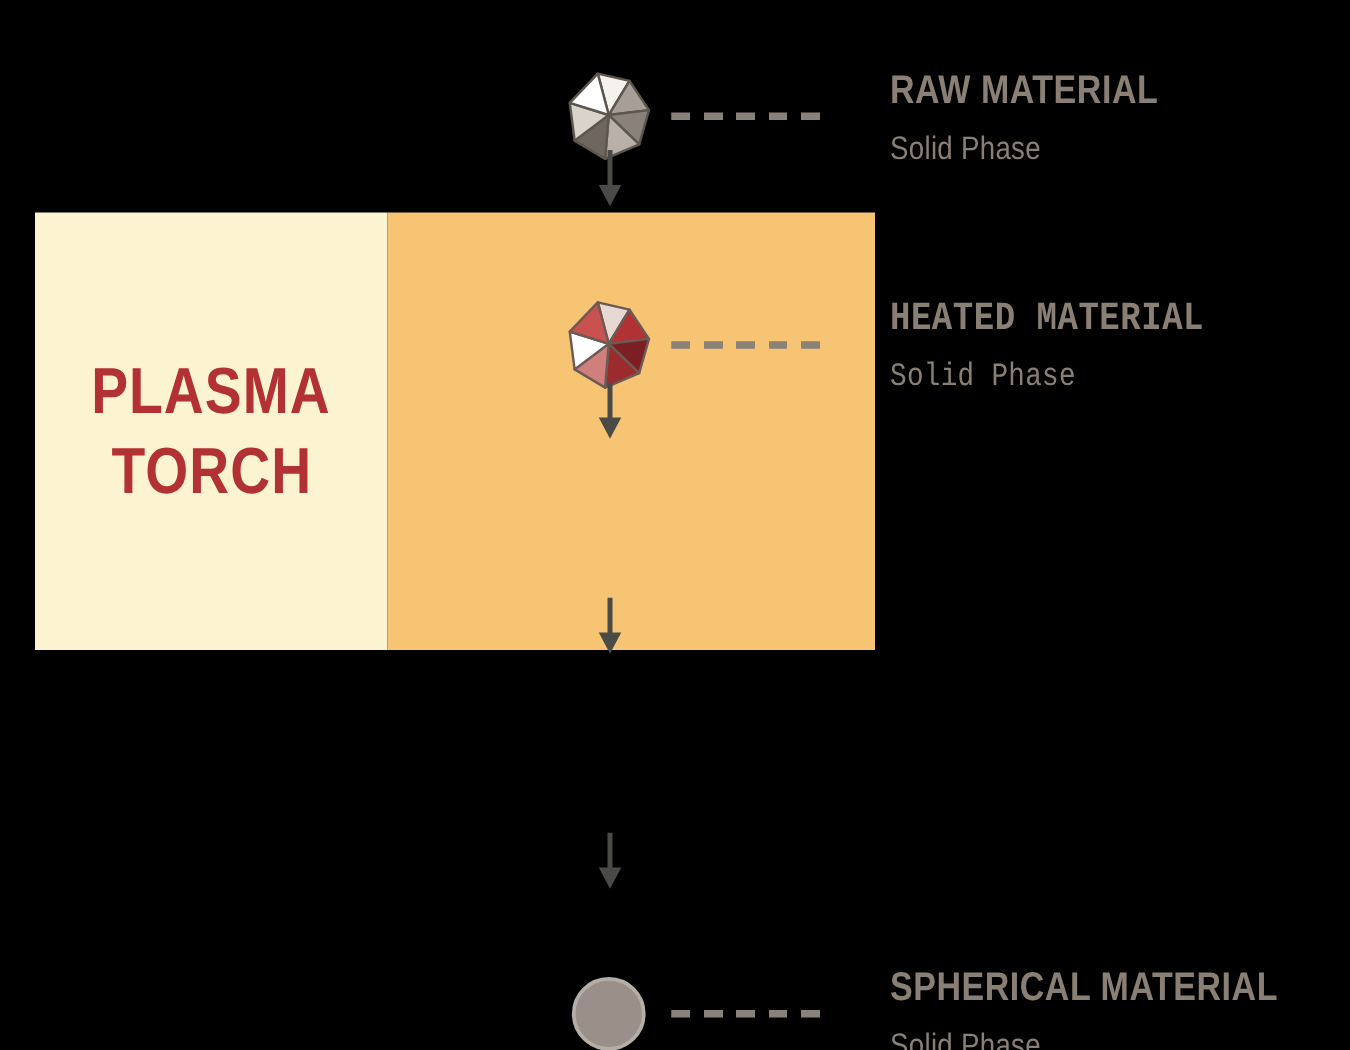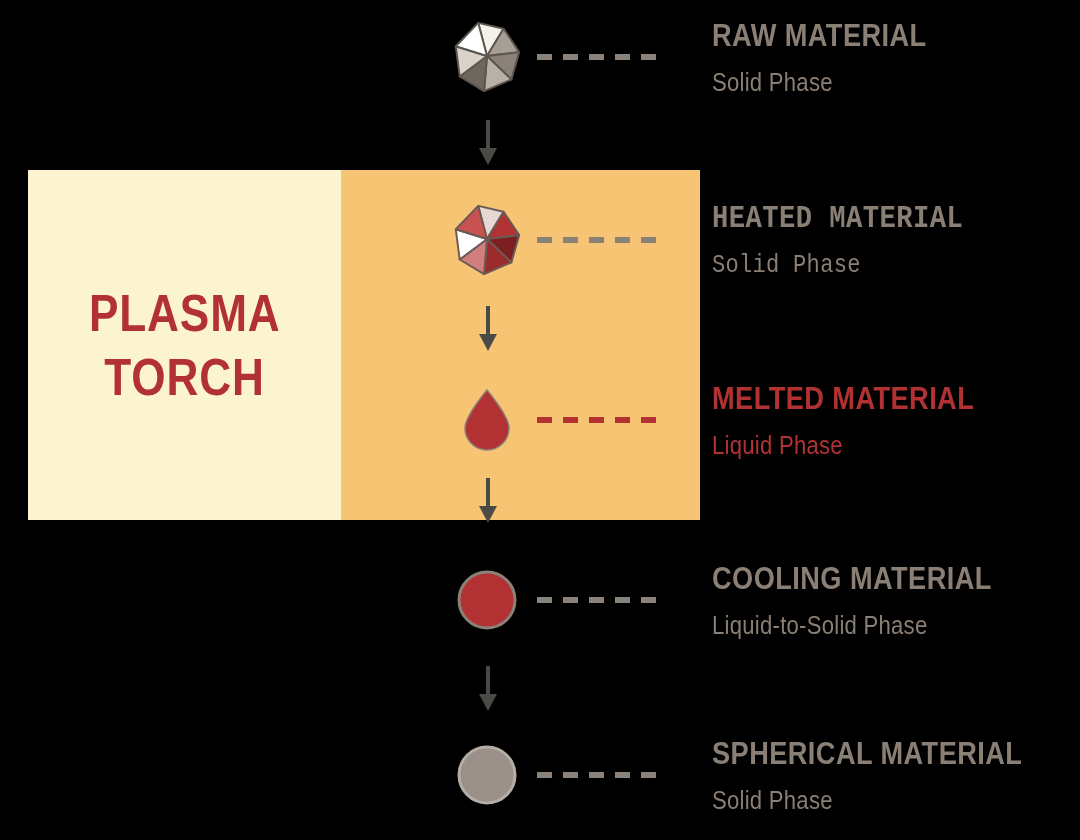--- a/index.html
+++ b/index.html
@@ -14,41 +14,41 @@
     overflow:hidden;
   }
 
   
   .torch{
     position:absolute;left:28px;top:170px;
     width:672px;height:350px;
     display:flex;
   }
   .torch-cream{
-    width:313px;height:100%;
+    width:282px;height:100%;
     background:var(--cream,#fcf3d1);
     display:flex;flex-direction:column;
     align-items:center;justify-content:center;
   }
   .torch-orange{
     flex:1;height:100%;
     background:var(--orange,#f7c474);
   }
   .torch-title{
     color:var(--red,#b23234);
     font-size:52px;font-weight:bold;
     letter-spacing:1px;line-height:64px;
     transform:scaleX(0.85);
     transform-origin:center center;
     text-align:center;
   }
 
   
   .stage{
-    position:absolute;left:0;width:1080px;height:112px;
+    position:absolute;left:0;width:1080px;height:112px;margin-top:36px;
   }
   .stage-icon{position:absolute;}
   .icon-gem{left:448px;top:1px;width:78px;height:78px;}
   .icon-droplet{left:459px;top:8px;width:56px;height:64px;}
   .icon-circle{left:455px;top:8px;width:64px;height:64px;}
 
   .dash{
     position:absolute;left:537px;top:37px;
     width:128px;height:6px;
     color:var(--dash-gray,#8a8178);
@@ -149,48 +149,28 @@
     <div class="stage-subtitle">Solid Phase</div>
   </div>
 
   <span class="arrow arrow-2">
     <svg viewBox="0 0 22 46" width="24" height="46">
       <rect x="9" y="0" width="4" height="30" fill="#4a4a46"></rect>
       <polygon points="2,28 20,28 11,45" fill="#4a4a46"></polygon>
     </svg>
   </span>
 
-  <div class="stage stage-melted red">
-    <span class="stage-icon icon-droplet">
-      <svg viewBox="0 0 56 64" width="56" height="64">
-        <path d="M28 2 C28 2 6 28 6 40 a22 22 0 0 0 44 0 C50 28 28 2 28 2 Z" fill="#b23234" stroke="#8a7d74" stroke-width="1.5"></path>
-      </svg>
-    </span>
-    <div class="dash"></div>
-    <div class="stage-title">MELTED MATERIAL</div>
-    <div class="stage-subtitle">Liquid Phase</div>
-  </div>
 
   <span class="arrow arrow-3">
     <svg viewBox="0 0 22 46" width="24" height="46">
       <rect x="9" y="0" width="4" height="30" fill="#4a4a46"></rect>
       <polygon points="2,28 20,28 11,45" fill="#4a4a46"></polygon>
     </svg>
   </span>
 
-  <div class="stage stage-cooling">
-    <span class="stage-icon icon-circle">
-      <svg viewBox="0 0 64 64" width="64" height="64">
-        <circle cx="32" cy="32" r="28" fill="#b23234" stroke="#8a8178" stroke-width="3"></circle>
-      </svg>
-    </span>
-    <div class="dash"></div>
-    <div class="stage-title">COOLING MATERIAL</div>
-    <div class="stage-subtitle">Liquid-to-Solid Phase</div>
-  </div>
 
   <span class="arrow arrow-4">
     <svg viewBox="0 0 22 46" width="24" height="46">
       <rect x="9" y="0" width="4" height="30" fill="#4a4a46"></rect>
       <polygon points="2,28 20,28 11,45" fill="#4a4a46"></polygon>
     </svg>
   </span>
 
   <div class="stage stage-spherical">
     <span class="stage-icon icon-circle">

